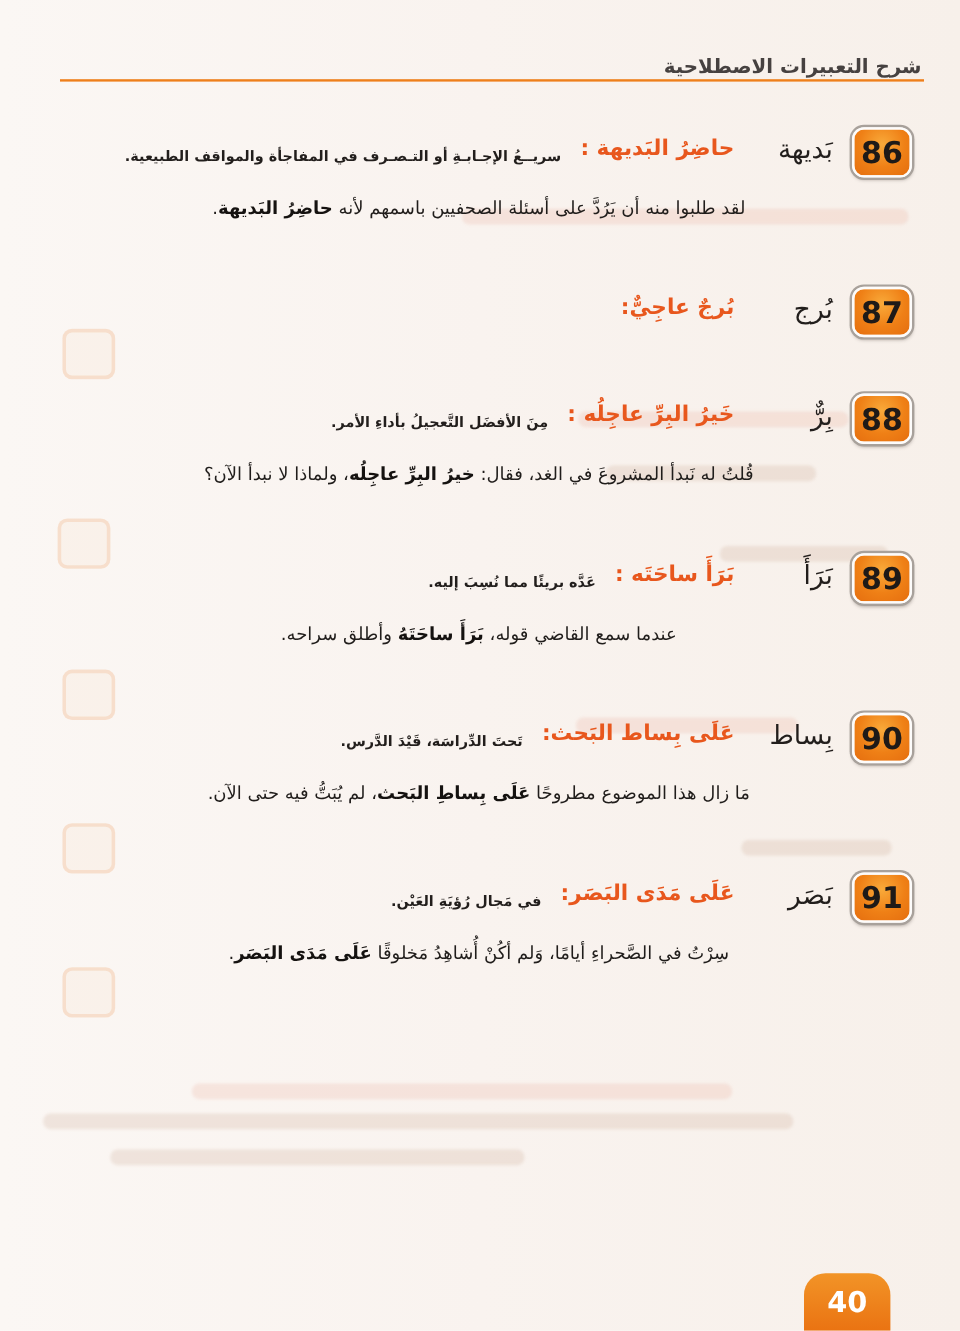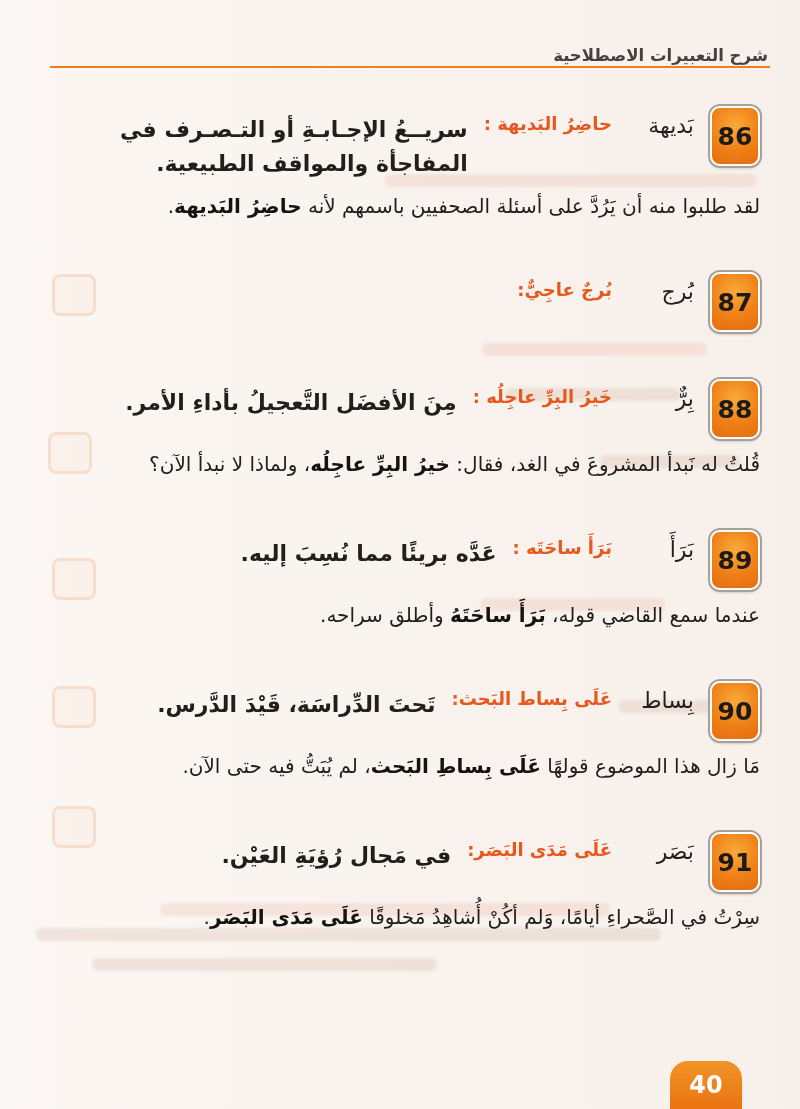--- a/index.html
+++ b/index.html
@@ -36,21 +36,21 @@
   }
   .entry{margin-bottom:47px;}
   .entry-head{
     direction:rtl;
     display:flex;
     align-items:flex-start;
     gap:16px;
   }
   .badge{
     flex:0 0 auto;
-    width:50px;height:60px;
+    width:50px;height:42px;
     display:flex;align-items:center;justify-content:center;
     background:radial-gradient(circle at 50% 32%,#f9aa3a 0%,#ef8016 55%,#e56e0f 100%);
     border:2px solid #fdfcfb;
     border-radius:10px;
     box-shadow:0 0 0 2px #a8a19b,0 2px 3px rgba(60,50,40,.35);
     color:#1e1a18;
     font-size:25px;font-weight:bold;
     direction:ltr;
   }
   .word{
@@ -62,29 +62,29 @@
   .idiom{
     flex:0 0 auto;
     padding-top:7px;
     font-size:18px;font-weight:bold;
     color:var(--idiom);
     white-space:nowrap;
   }
   .definition{
     flex:1 1 auto;
     padding-top:7px;
-    font-size:22px;font-weight:bold;
+    font-size:12px;font-weight:bold;
     line-height:34px;
     text-align:right;
   }
   .example{
     direction:rtl;
-    text-align:right;
+    text-align:center;
     margin-top:6px;
-    font-size:20px;
+    font-size:15px;
     line-height:38px;
     color:#201d1b;
   }
   .example .em{font-weight:bold;color:#151210;}
   
   .page-number-badge{
     position:absolute;bottom:0;right:58px;
     width:72px;height:48px;
     border-radius:18px 18px 0 0;
     background:linear-gradient(180deg,#f29427 0%,#ea7312 100%);
@@ -170,21 +170,21 @@
     </p>
   </article>
     <article class="entry">
     <div class="entry-head">
       <span class="badge">90</span>
       <span class="word">بِساط</span>
       <span class="idiom">عَلَى بِساط البَحث:</span>
       <span class="definition">تَحتَ الدِّراسَة، قَيْدَ الدَّرس.</span>
     </div>
     <p class="example">
-      <span>مَا زال هذا الموضوع قولهًا </span><b class="em">عَلَى بِساطِ البَحث</b><span>، لم يُبَتُّ فيه حتى الآن.</span>
+      <span>مَا زال هذا الموضوع مطروحًا </span><b class="em">عَلَى بِساطِ البَحث</b><span>، لم يُبَتُّ فيه حتى الآن.</span>
     </p>
   </article>
     <article class="entry">
     <div class="entry-head">
       <span class="badge">91</span>
       <span class="word">بَصَر</span>
       <span class="idiom">عَلَى مَدَى البَصَر:</span>
       <span class="definition">في مَجال رُؤيَةِ العَيْن.</span>
     </div>
     <p class="example">

